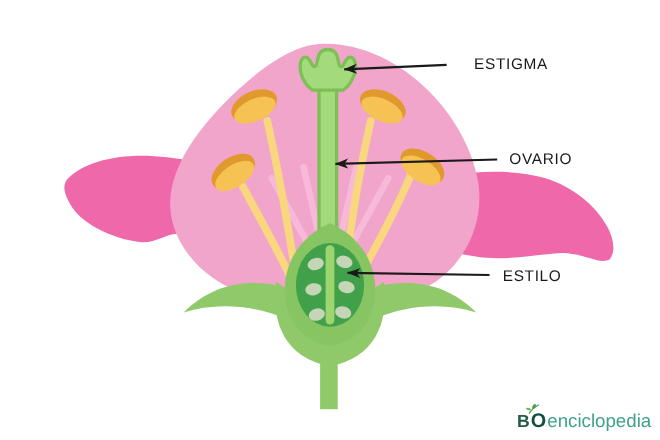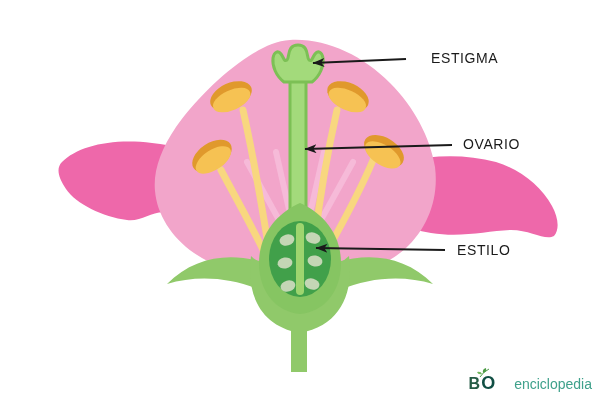--- a/index.html
+++ b/index.html
@@ -22,21 +22,21 @@
   #label-estilo{left:463px;top:136px;}
   #label-ovario{left:457px;top:242px;}
   .watermark{
     position:absolute;right:8px;bottom:8px;
     display:flex;align-items:baseline;
     line-height:1;
   }
   .wm-bo{position:relative;display:inline-flex;align-items:baseline;}
   .wm-b{font-weight:bold;font-size:16px;color:#265B45;}
   .wm-o{font-weight:bold;font-size:18px;color:#114F44;margin-left:1px;}
-  .wm-rest{font-size:14px;color:#3FA18B;margin-left:19px;}
+  .wm-rest{font-size:17px;color:#3FA18B;margin-left:1px;}
   .leaf-svg{position:absolute;left:8px;top:-6px;}
 </style>
 </head>
 <body>
 
 <div class="stage">
 
   <svg class="flower" width="600" height="400" viewBox="0 0 600 400">
     <defs>
       <marker id="ah" markerWidth="13" markerHeight="10" refX="11.5" refY="4.5" orient="auto" markerUnits="userSpaceOnUse">

